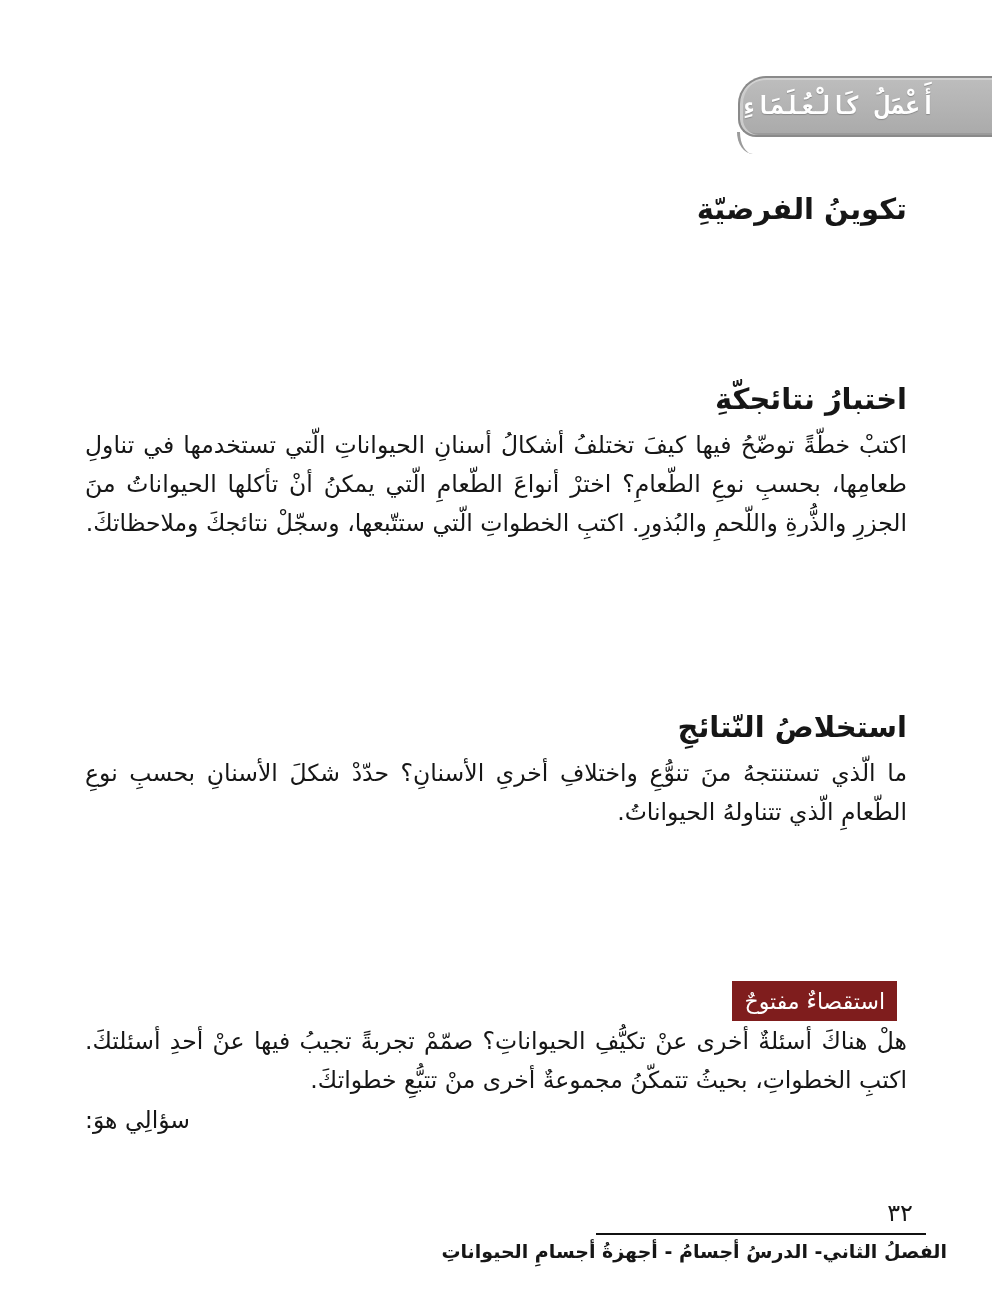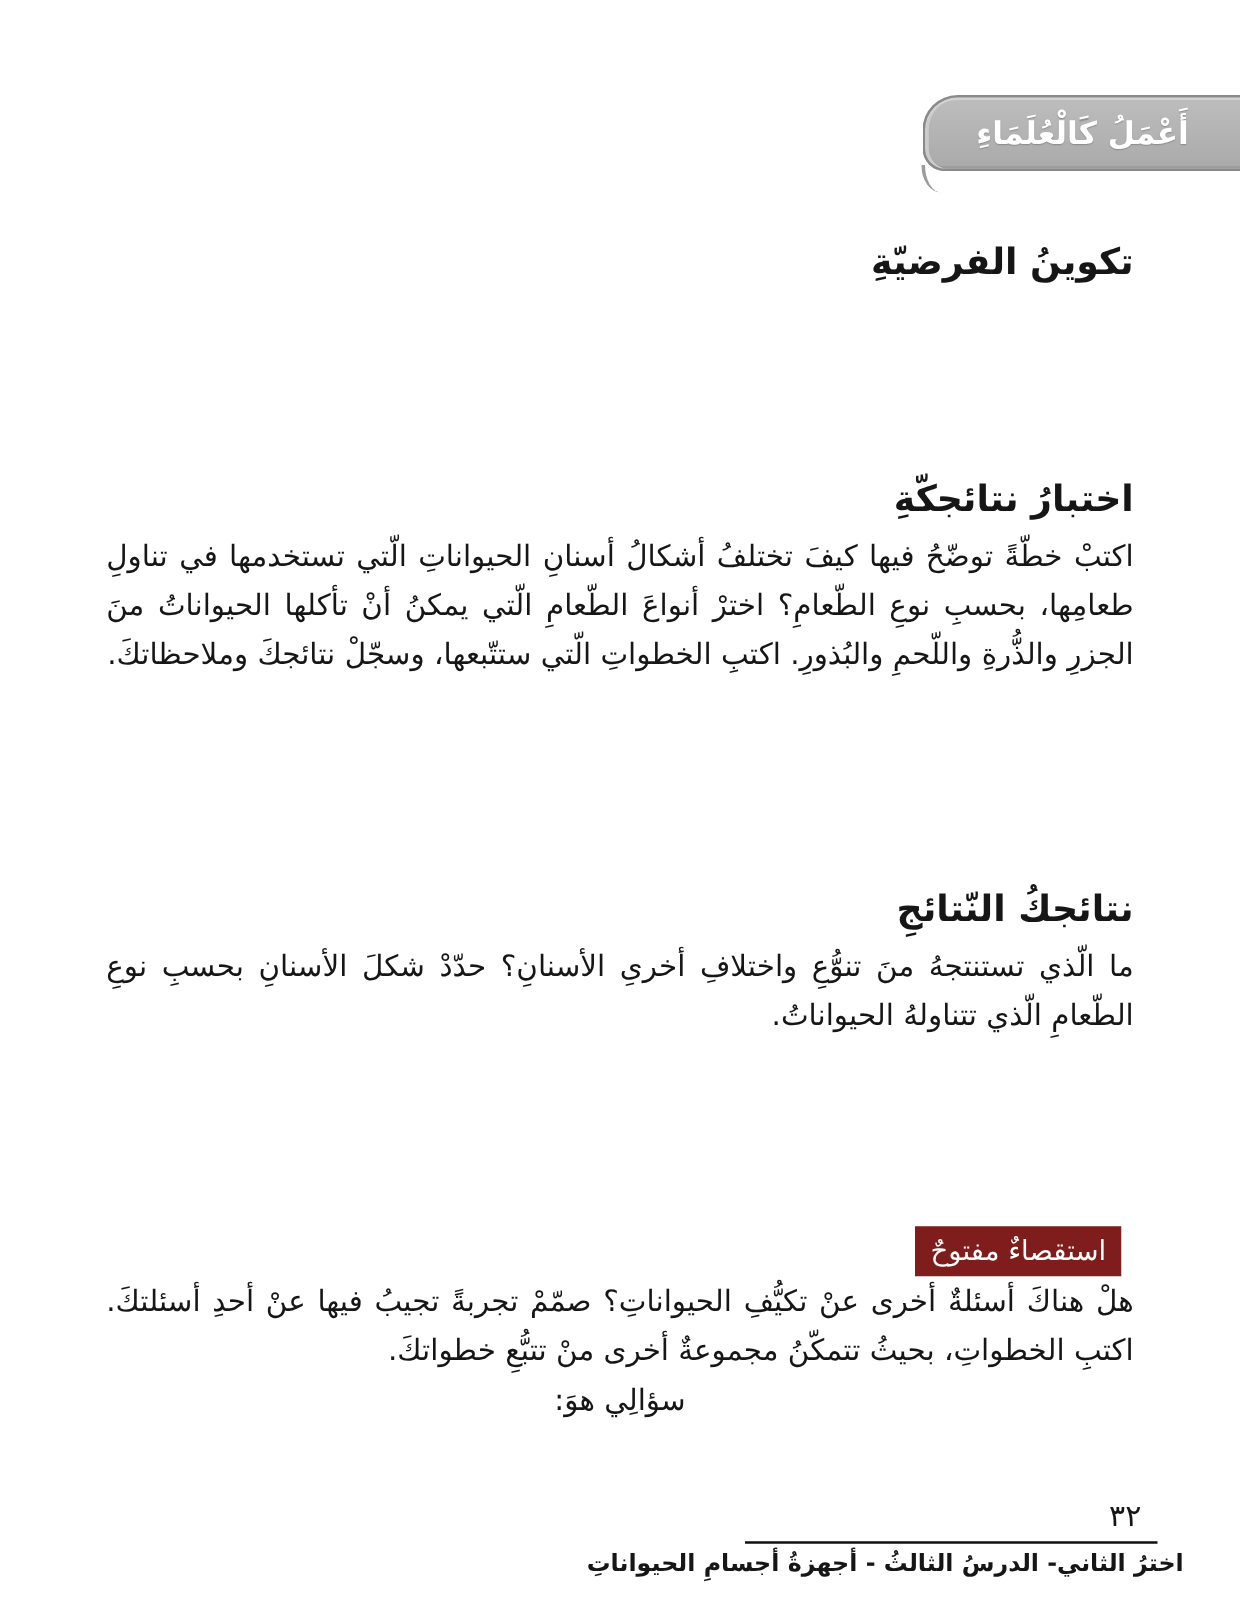--- a/index.html
+++ b/index.html
@@ -21,21 +21,22 @@
     right: 0;
     width: 252px;
     height: 57px;
     background: linear-gradient(#bdbdbd, #aaaaaa);
     border: 2px solid #8a8a8a;
     border-right: none;
     border-radius: 28px 0 0 18px;
     box-shadow: inset 0 2px 0 #d2d2d2, inset 3px 0 0 #cccccc, inset 0 -2px 0 #9b9b9b;
     display: flex;
     align-items: center;
-    justify-content: center;
+    justify-content: flex-end;
+    font-family: Liberation Mono, monospace;
   }
   .badge::after {
     content: "";
     position: absolute;
     left: -3px;
     bottom: -19px;
     width: 16px;
     height: 22px;
     border-left: 3px solid #9b9b9b;
     border-bottom-left-radius: 16px 22px;
@@ -80,21 +81,21 @@
     align-items: center;
     justify-content: center;
     font-size: 22px;
     white-space: nowrap;
   }
   .inquiry { position: absolute; top: 1022px; right: 85px; left: 85px; }
   .inquiry p.prompt {
     margin: 0;
     font-size: 23.5px;
     line-height: 41px;
-    text-align: center;
+    text-align: left;
   }
 
   
   .page-number {
     position: absolute;
     top: 1198px;
     right: 79px;
     font-size: 24px;
     line-height: 30px;
   }
@@ -127,30 +128,30 @@
   <section class="section section-hypothesis-formation">
     <h2>تكوينُ الفرضيّةِ</h2>
   </section>
 
   <section class="section section-hypothesis-testing">
     <h2>اختبارُ نتائجكّةِ</h2>
     <p class="body">اكتبْ خطّةً توضّحُ فيها كيفَ تختلفُ أشكالُ أسنانِ الحيواناتِ الّتي تستخدمها في تناولِ طعامِها، بحسبِ نوعِ الطّعامِ؟ اخترْ أنواعَ الطّعامِ الّتي يمكنُ أنْ تأكلها الحيواناتُ منَ الجزرِ والذُّرةِ واللّحمِ والبُذورِ. اكتبِ الخطواتِ الّتي ستتّبعها، وسجّلْ نتائجكَ وملاحظاتكَ.</p>
   </section>
 
   <section class="section section-drawing-conclusions">
-    <h2>نتائجكُ النّتائجِ</h2>
+    <h2>استخلاصُ النّتائجِ</h2>
     <p class="body">ما الّذي تستنتجهُ منَ تنوُّعِ واختلافِ أخرىِ الأسنانِ؟ حدّدْ شكلَ الأسنانِ بحسبِ نوعِ الطّعامِ الّذي تتناولهُ الحيواناتُ.</p>
   </section>
 
   <div class="inquiry-label">
     <span>استقصاءٌ مفتوحٌ</span>
   </div>
 
   <section class="inquiry">
     <p class="body">هلْ هناكَ أسئلةٌ أخرى عنْ تكيُّفِ الحيواناتِ؟ صمّمْ تجربةً تجيبُ فيها عنْ أحدِ أسئلتكَ. اكتبِ الخطواتِ، بحيثُ تتمكّنُ مجموعةٌ أخرى منْ تتبُّعِ خطواتكَ.</p>
     <p class="prompt">سؤالِي هوَ:</p>
   </section>
 
   <div class="page-number">٣٢</div>
   <div class="footer-line"></div>
-  <div class="footer-text">اخترُ الثاني- الدرسُ الثالثُ - أجهزةُ أجسامِ الحيواناتِ</div>
+  <div class="footer-text">الفصلُ الثاني- الدرسُ أجسامُ - أجهزةُ أجسامِ الحيواناتِ</div>
 
 </div>
 
 </body></html>

